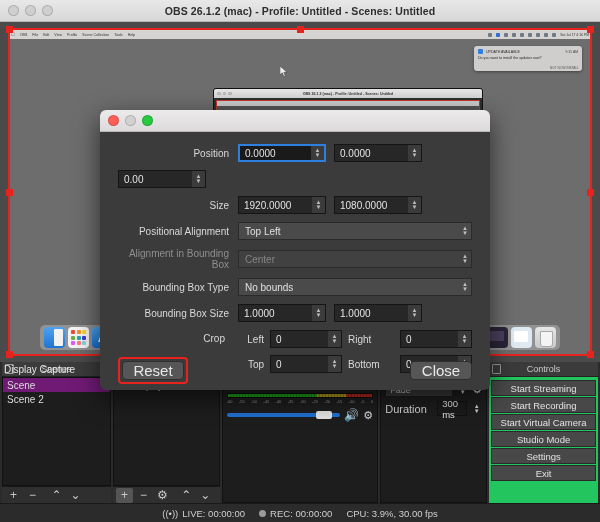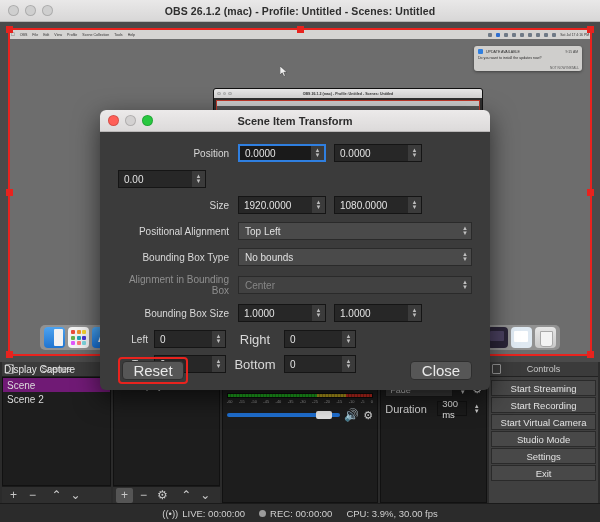--- a/index.html
+++ b/index.html
@@ -259,21 +259,21 @@
     color: #e0e0e0; position: relative;
   }
   .combo.disabled { background: #414141; color: #868686; }
   .combo-arrow {
     position: absolute; right: 3px; display: flex; flex-direction: column;
     color: #c0c0c0; font-size: 6px; line-height: 5.5px;
   }
   .crop-grid { display: flex; flex-direction: column; gap: 7px; flex: 1; }
   .crop-line { display: flex; align-items: center; gap: 6px; }
   .crop-lbl { width: 30px; text-align: right; font-size: 10px; color: #d9d9d9; }
-  .crop-lbl2 { width: 46px; text-align: center; font-size: 13px; color: #d9d9d9; }
+  .crop-lbl2 { width: 46px; text-align: left; font-size: 10px; color: #d9d9d9; }
   .spinbox.sm { width: 72px; }
   .croplabel { width: 120px; text-align: right; padding-right: 9px; font-size: 10px; color: #d9d9d9; }
 
   .modal-footer {
     position: absolute; left: 0; bottom: 0; width: 100%; height: 40px;
     display: flex; align-items: center; padding: 0 18px;
   }
   .btn {
     height: 19px; min-width: 62px; background: #565656; color: #e8e8e8;
     font-size: 15px; border: 1px solid #2e2e2e; border-radius: 4px;
@@ -511,21 +511,21 @@
             </span>
         </div>
       </div>
     </div>
 
     <div class="dockcol" style="width:110px">
       <div class="dock-hd">
         <span class="pin"></span>
         <span>Controls</span>
       </div>
-      <div class="dock-body" style="background:#404040;border:none;padding-top:2px">
+      <div class="dock-body" style="background:#22c55e;border:none;padding-top:2px">
         <div class="ctrl-btn">Start Streaming</div>
         <div class="ctrl-btn">Start Recording</div>
         <div class="ctrl-btn">Start Virtual Camera</div>
         <div class="ctrl-btn">Studio Mode</div>
         <div class="ctrl-btn">Settings</div>
         <div class="ctrl-btn">Exit</div>
       </div>
     </div>
   </div>
 
@@ -545,21 +545,20 @@
 
   <div style="position:absolute;left:4px;top:364px;font-size:10px;color:#e4e4e4">Display Capture</div>
 
   <div class="modal">
     <div class="modal-tb">
       <div class="tl-group">
         <span class="tl red"></span>
         <span class="tl grey"></span>
         <span class="tl green"></span>
       </div>
-      <div class="modal-title">Scene Item Transform</div>
     </div>
 
     <div class="modal-body">
 
       <div class="frow">
         <div class="flabel">Position</div>
         <div class="fctrl">
           <div class="spinbox focused">
             <input type="text" value="0.0000" style="">
             <span class="spin">
@@ -616,37 +615,37 @@
             <span>Top Left</span>
             <span class="combo-arrow">
                 <span>▲</span>
                 <span>▼</span>
               </span>
           </div>
         </div>
       </div>
 
       <div class="frow">
+        <div class="flabel dim">Alignment in Bounding Box</div>
+        <div class="fctrl">
+          <div class="combo disabled">
+            <span>Center</span>
+            <span class="combo-arrow">
+                <span>▲</span>
+                <span>▼</span>
+              </span>
+          </div>
+        </div>
+      </div>
+
+      <div class="frow">
         <div class="flabel">Bounding Box Type</div>
         <div class="fctrl">
           <div class="combo">
             <span>No bounds</span>
-            <span class="combo-arrow">
-                <span>▲</span>
-                <span>▼</span>
-              </span>
-          </div>
-        </div>
-      </div>
-
-      <div class="frow">
-        <div class="flabel dim">Alignment in Bounding Box</div>
-        <div class="fctrl">
-          <div class="combo disabled">
-            <span>Center</span>
             <span class="combo-arrow">
                 <span>▲</span>
                 <span>▼</span>
               </span>
           </div>
         </div>
       </div>
 
       <div class="frow">
         <div class="flabel">Bounding Box Size</div>
@@ -662,20 +661,21 @@
             <input type="text" value="1.0000" style="">
             <span class="spin">
                 <span>▲</span>
                 <span>▼</span>
               </span>
           </div>
         </div>
       </div>
 
       <div class="frow" style="align-items:flex-start;margin-top:4px">
+        <div class="croplabel" style="padding-top:3px">Crop</div>
         <div class="crop-grid">
           <div class="crop-line">
             <span class="crop-lbl">Left</span>
             <div class="spinbox sm">
               <input type="text" value="0" style="">
               <span class="spin">
                   <span>▲</span>
                   <span>▼</span>
                 </span>
             </div>

